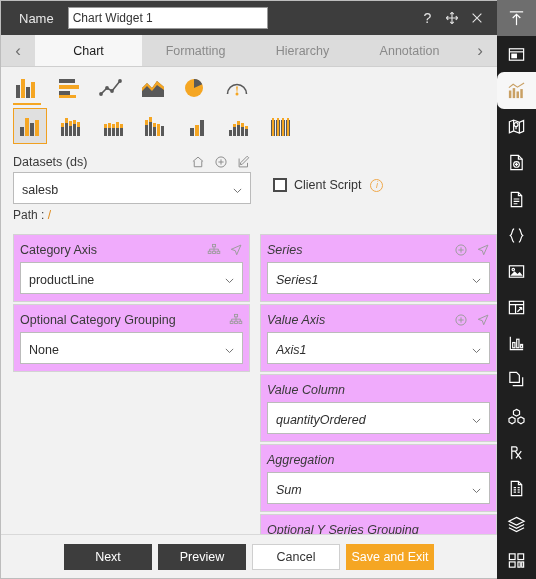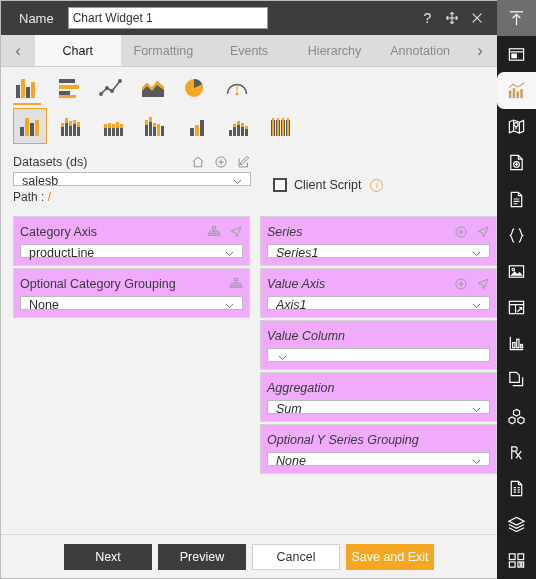--- a/index.html
+++ b/index.html
@@ -129,21 +129,21 @@
     width: 238px;
     font-size: 12.5px; color: #3a3a3a;
     height: 20px;
   }
   .ds-head .ds-icons {
     margin-left: auto; display: flex; gap: 9px; align-items: center;
   }
   .ds-icons .mini { width: 14px; height: 14px; cursor: pointer; display:block; }
   .row-ds { display: flex; align-items: flex-start; }
   .sel-box {
-    width: 238px; height: 14px;
+    width: 238px; height: 32px;
     background: #fff; border: 1px solid #bbbbbb;
     display: flex; align-items: center;
     padding: 4px 6px 0 8px;
     font-size: 12.5px; color: #2e2e2e;
     cursor: pointer;
   }
   .sel-box .val { flex: 1 1 auto; overflow: hidden; white-space: nowrap; }
   .chev {
     width: 13px; height: 13px; flex: 0 0 13px;
     display: block;
@@ -262,21 +262,20 @@
             </svg>
         </span>
       </div>
     </div>
 
     <div class="tabstrip">
       <div class="tab-arrow">‹</div>
       <div class="tabs-wrap" id="tabs-wrap">
           <div class="tab active">Chart</div>
           <div class="tab">Formatting</div>
-          <div class="tab">Events</div>
           <div class="tab">Hierarchy</div>
           <div class="tab">Annotation</div>
         </div>
       <div class="tab-arrow">›</div>
     </div>
 
     <div class="dlg-body">
 
       <div class="charttype-row1" id="ct-row1">
           <div class="ct1 sel">
@@ -559,20 +558,21 @@
                   <path d="M3.5 6 L8 10.5 L12.5 6"></path>
                 </svg>
             </div>
           </div>
 
           <div class="fgroup">
             <div class="flabel">
               <span>Value Column</span>
             </div>
             <div class="sel-box">
+              <span class="val">quantityOrdered</span>
               <svg class="chev" viewBox="0 0 16 16" fill="none" stroke="#707070" stroke-width="1.2">
                   <path d="M3.5 6 L8 10.5 L12.5 6"></path>
                 </svg>
             </div>
           </div>
 
           <div class="fgroup">
             <div class="flabel">
               <span>Aggregation</span>
             </div>

